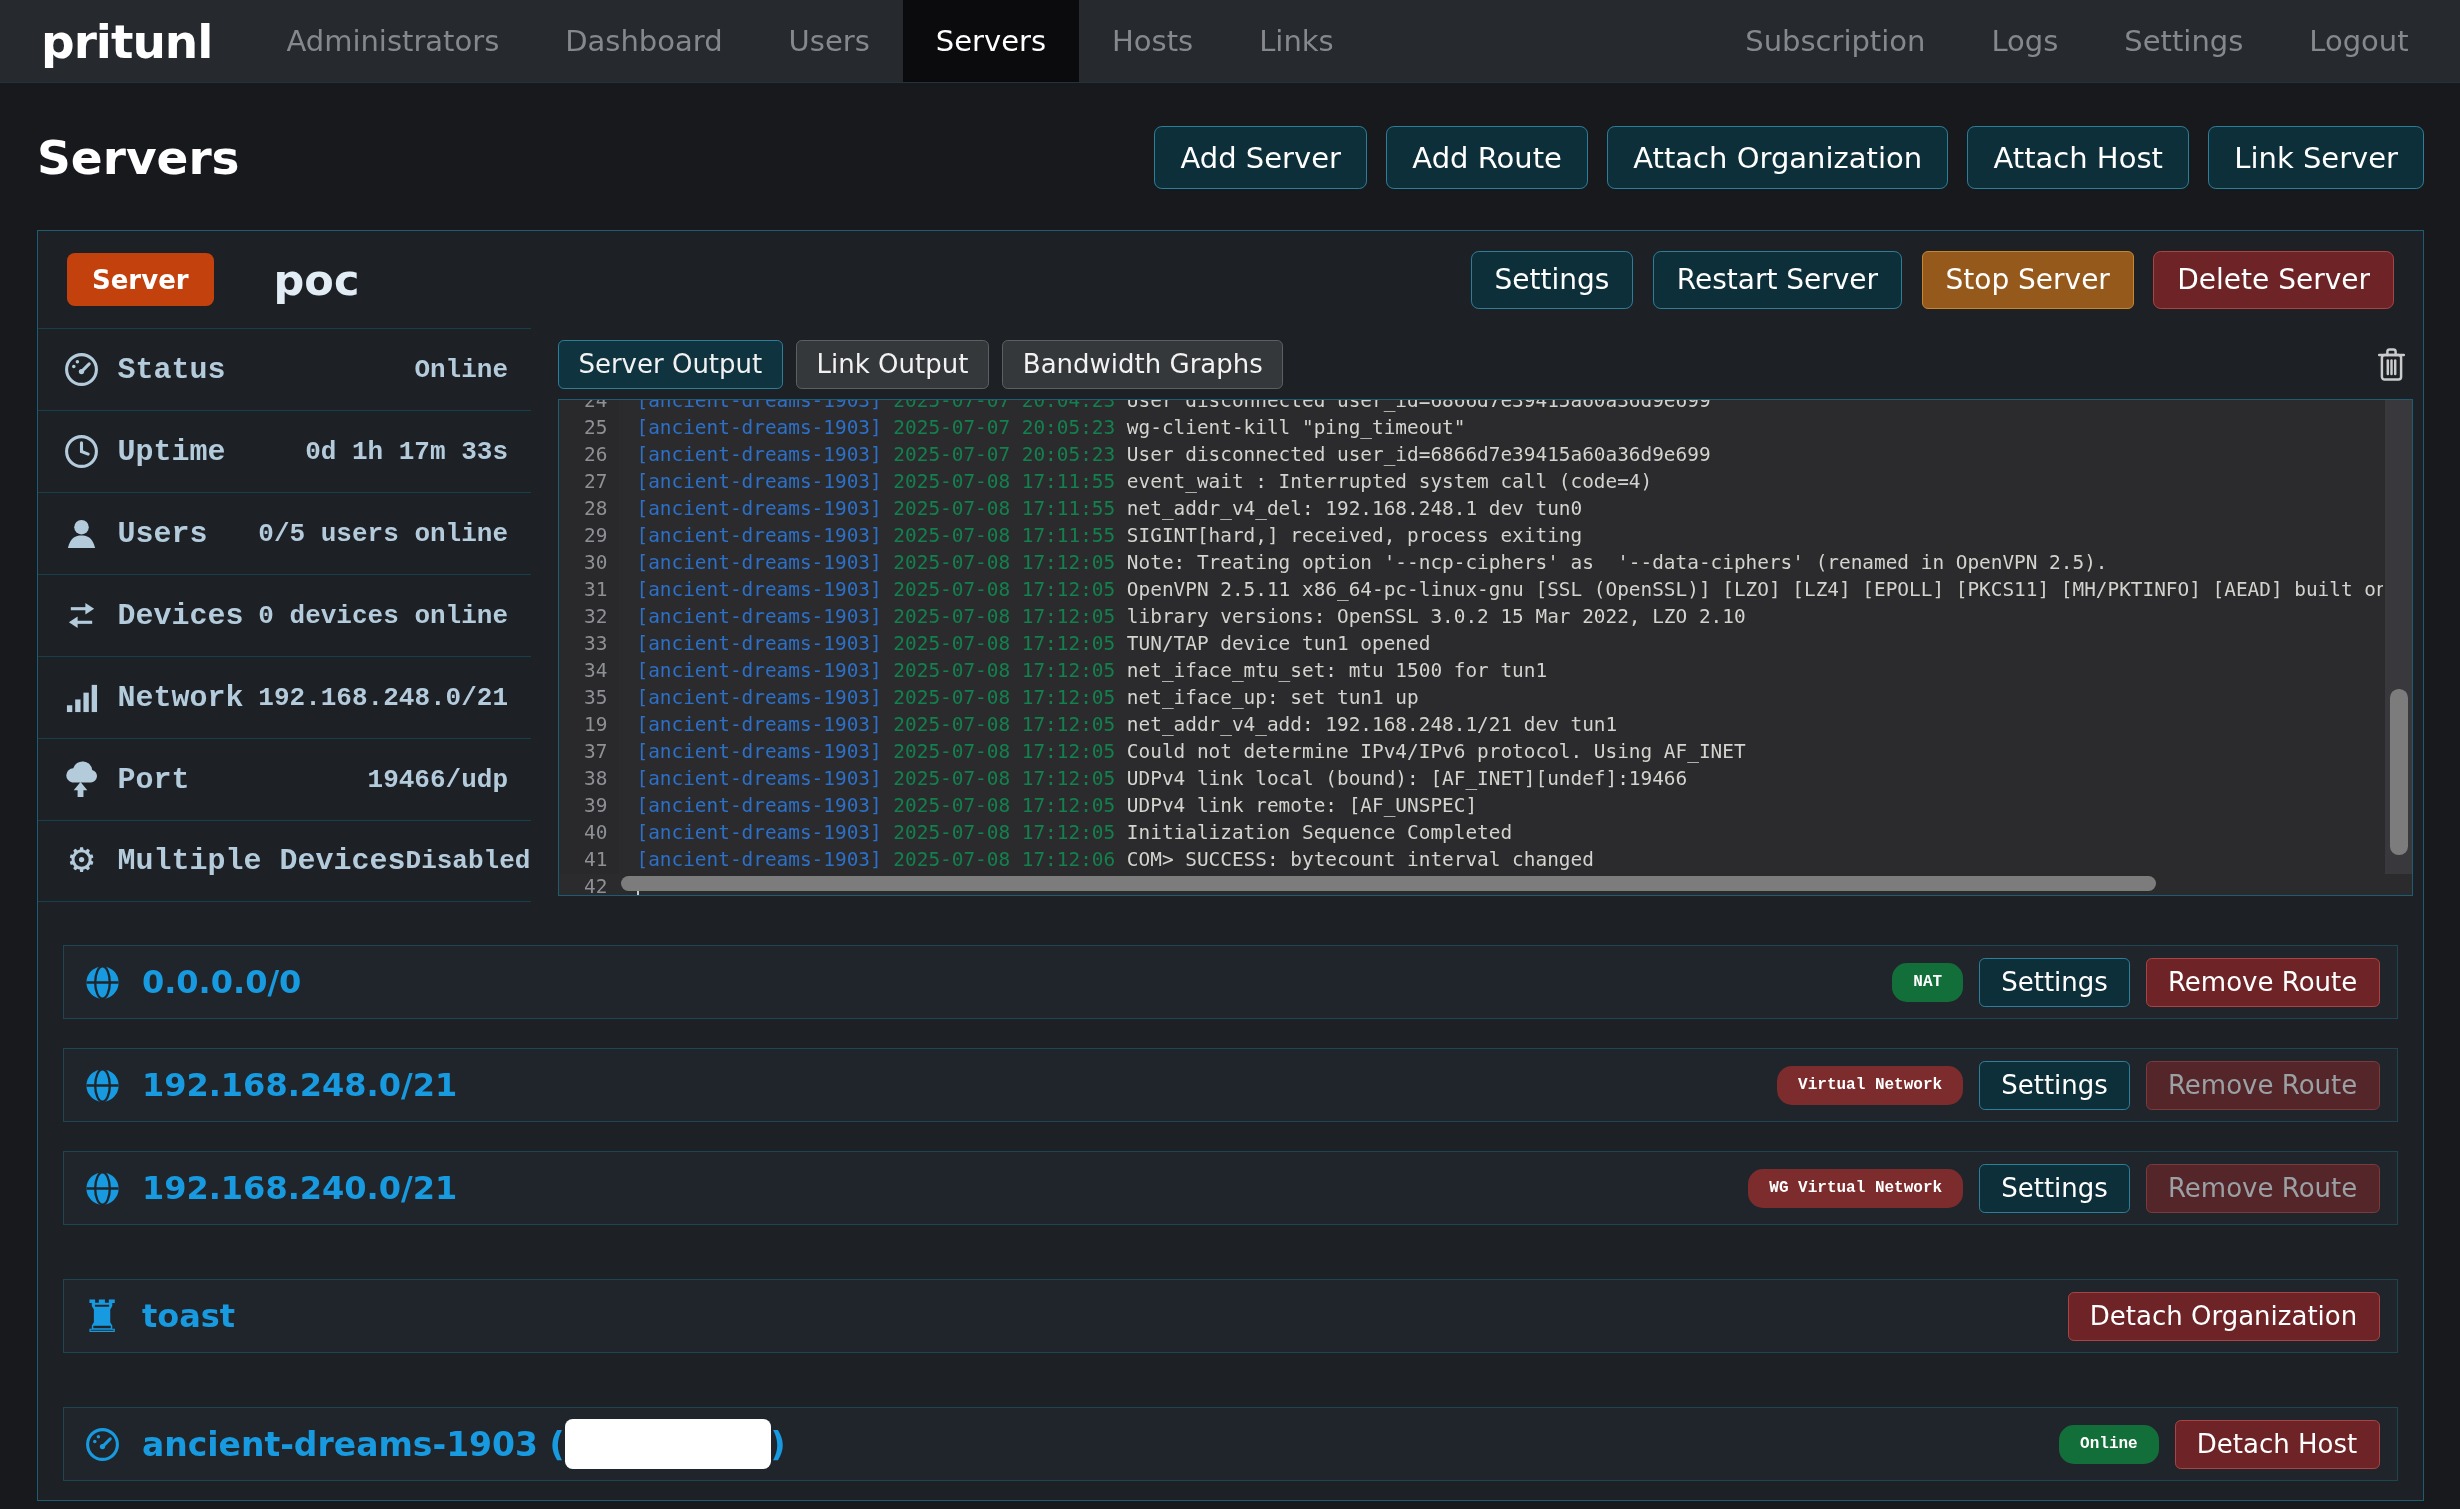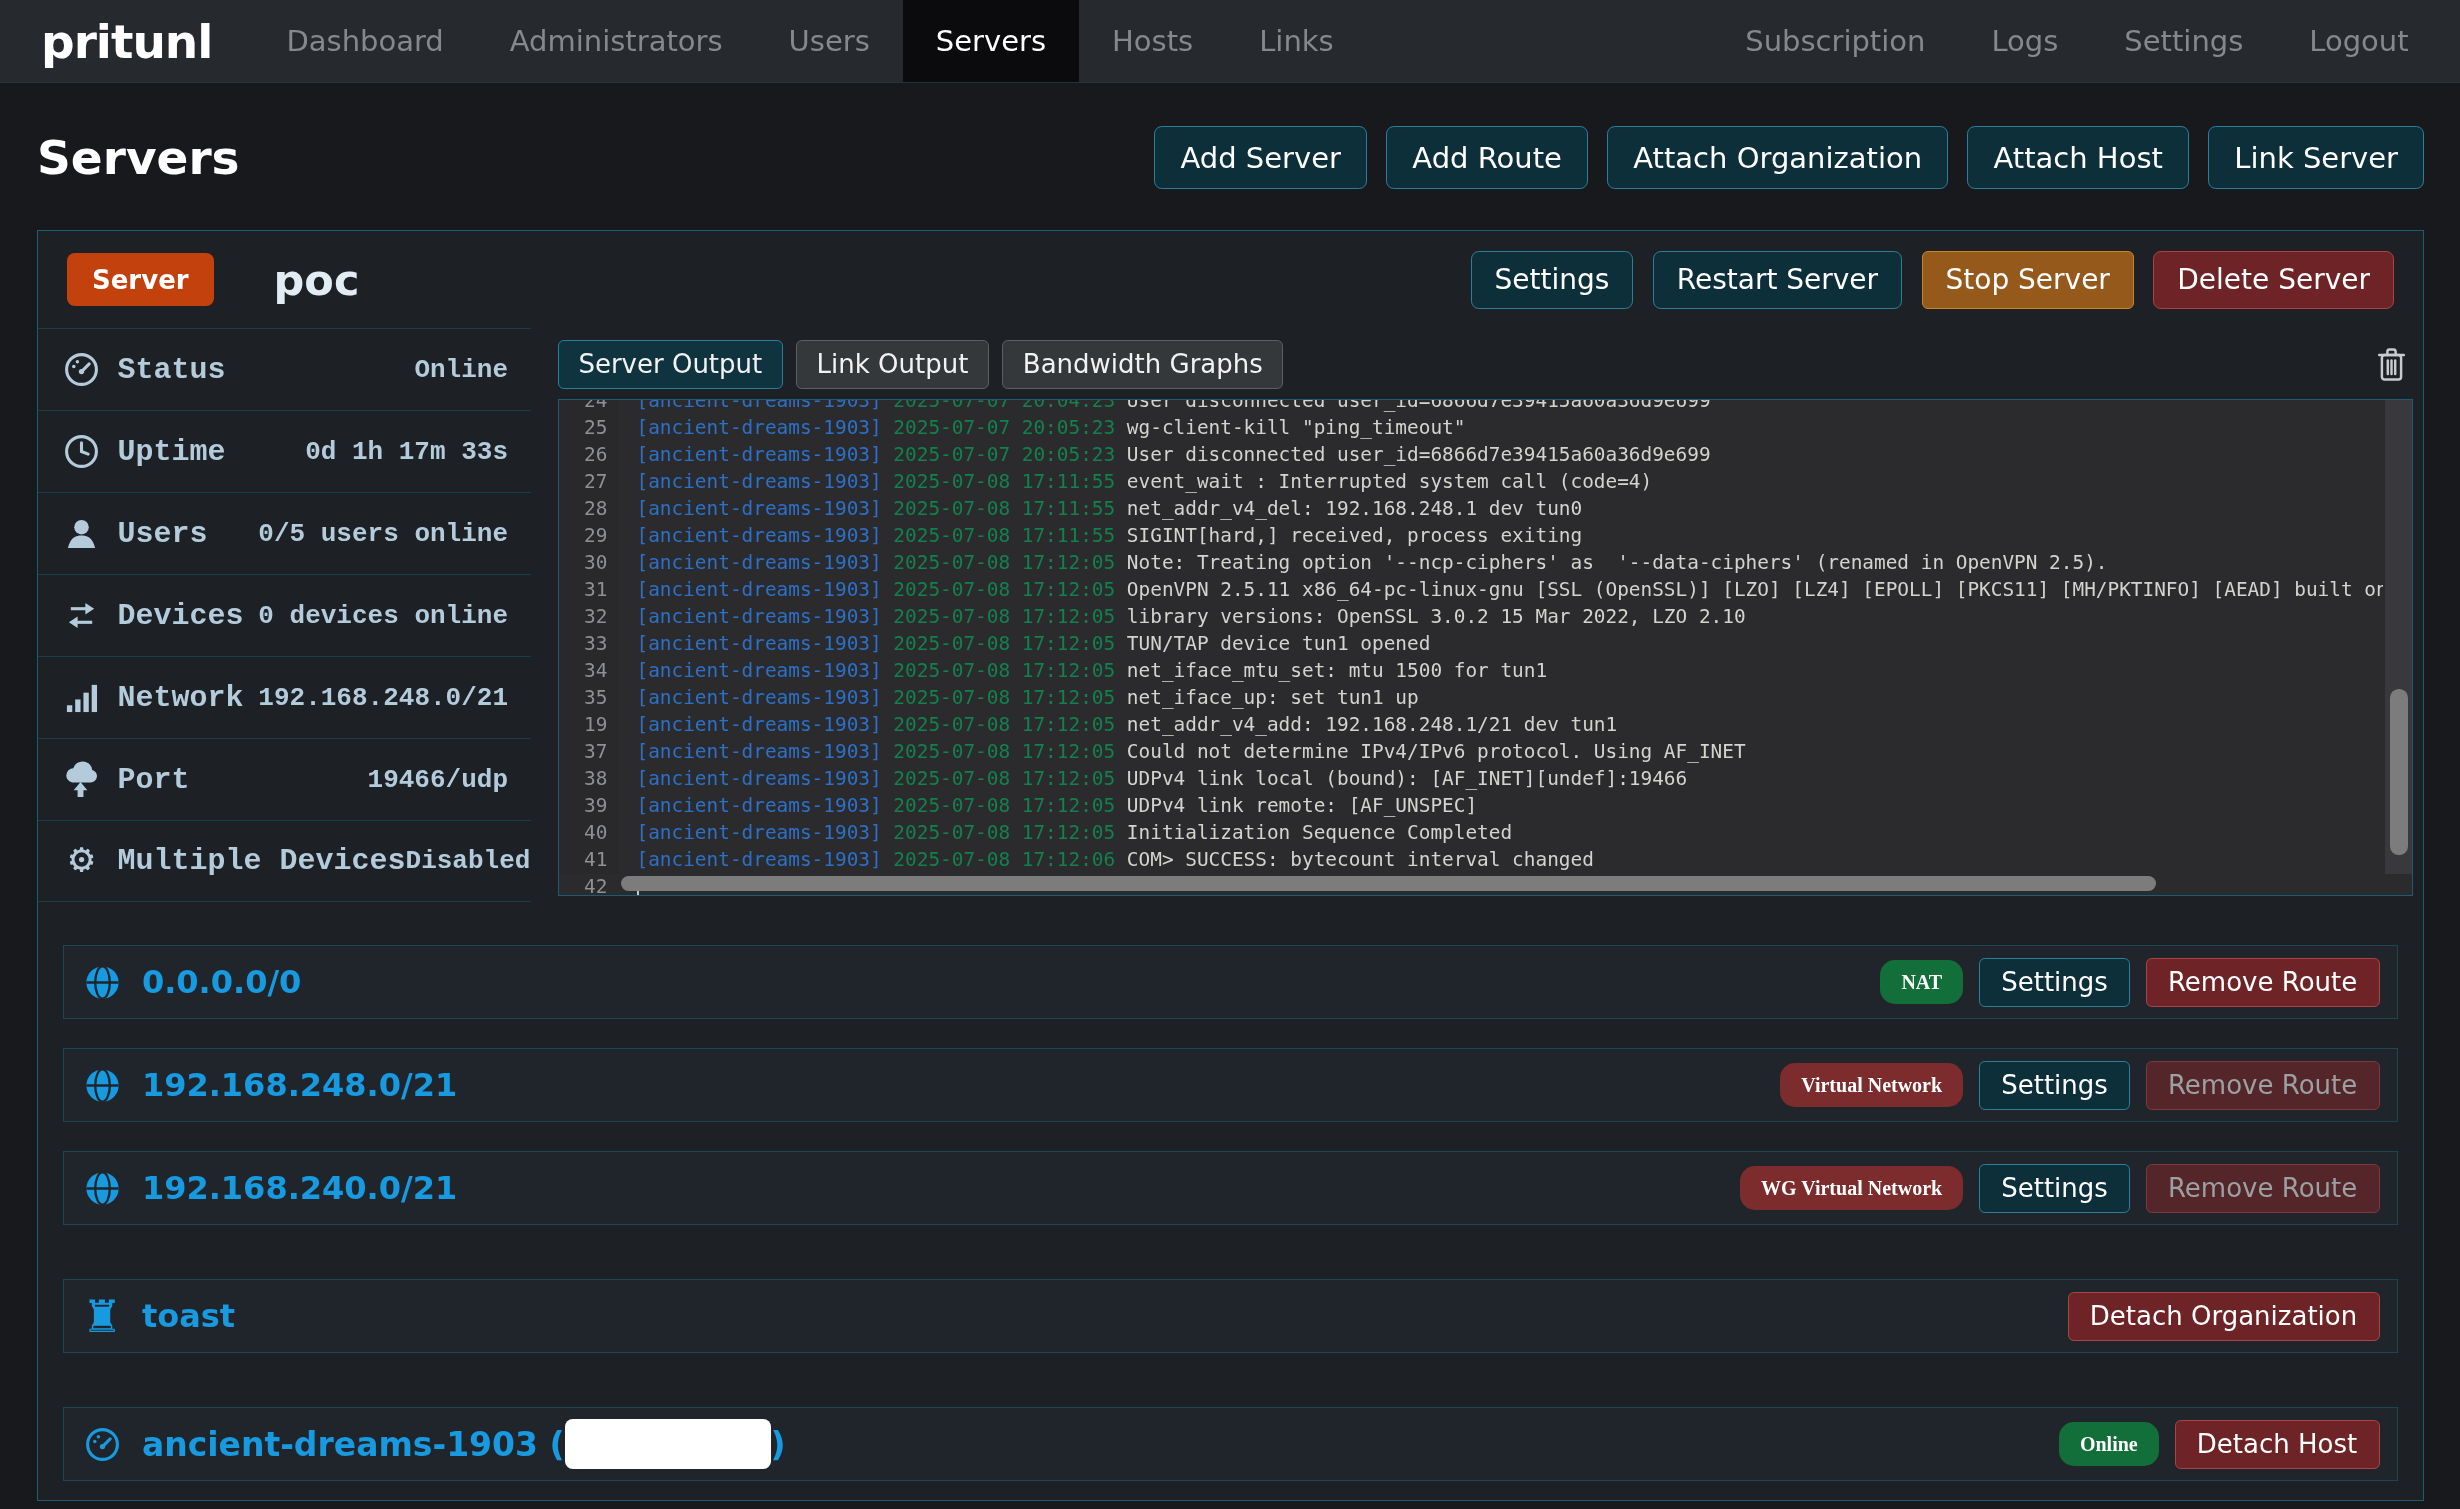--- a/index.html
+++ b/index.html
@@ -19,21 +19,21 @@
   .page-title { font-size:47px; font-weight:700; color:#fff; }
   .page-actions { margin-left:auto; display:flex; gap:19.4px;justify-content:center; }
 
   .btn { font-family:inherit; font-size:29px; color:#fff; padding:13.6px 25px; border-radius:7.8px; border:1.9px solid transparent; cursor:pointer; white-space:nowrap; }
   .btn-teal   { background:#0d2f3a; border-color:#2d7f99; }
   .btn-orange { background:#96591c; border-color:#c8862e;border-radius:6px; }
   .btn-red    { background:#6e2427; border-color:#aa4444; }
   .btn-red.disabled { background:#542529; border-color:#7c3a3d; color:#9aa0a3; cursor:default; }
   .btn-sm { font-size:26px; padding:8.7px 21.3px; border-radius:5.8px; }
 
-  .badge { font-size:20px; font-weight:700; color:#fff; padding:10.7px 21.3px; border-radius:15px; border:none; white-space:nowrap; font-family:Liberation Serif, serif; }
+  .badge { font-size:16px; font-weight:700; color:#fff; padding:10.7px 21.3px; border-radius:15px; border:none; white-space:nowrap; font-family:Liberation Mono, monospace; }
   .badge-green { background:#136f39; }
   .badge-red   { background:#7c2c2c; }
 
   
   .panel { margin:0 37px; height:1271px; background:#1d2126; border:1.9px solid #1d5c72; position:relative; }
   .panel-header { height:97px; display:flex; align-items:center; padding:0 29px; }
   .type-badge { background:#c2410c; color:#fff; font-size:26px; font-weight:700; padding:11.6px 25px; border-radius:7.8px; }
   .server-name { font-size:43px; font-weight:700; color:#e2ecf4; margin-left:60px; }
   .header-actions { margin-left:auto; display:flex; gap:19.4px; }
   .header-actions .btn { font-size:28px; padding:11.6px 23px; }
@@ -83,22 +83,22 @@
   .rook { font-size:45px; line-height:1; }
   .redact { display:inline-block; width:206px; height:50px; background:#ffffff; border-radius:7.8px; vertical-align:-9.7px; }
   .host-name { font-size:33px; font-weight:700; color:#179ae0; white-space:nowrap; display:flex; align-items:center; }
 </style>
 </head>
 <body>
 
 <nav class="navbar">
   <div class="logo">pritunl</div>
   <div class="nav-left">
+      <div class="nav-item">Administrators</div>
       <div class="nav-item">Dashboard</div>
-      <div class="nav-item">Administrators</div>
       <div class="nav-item">Users</div>
       <div class="nav-item active">Servers</div>
       <div class="nav-item">Hosts</div>
       <div class="nav-item">Links</div>
     </div>
   <div class="nav-right">
       <div class="nav-item">Subscription</div>
       <div class="nav-item">Logs</div>
       <div class="nav-item">Settings</div>
       <div class="nav-item">Logout</div>

